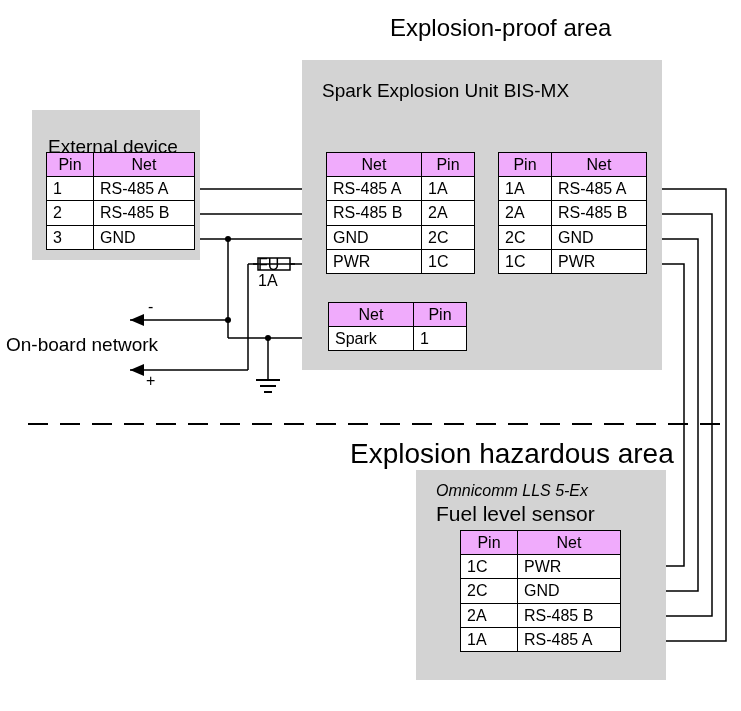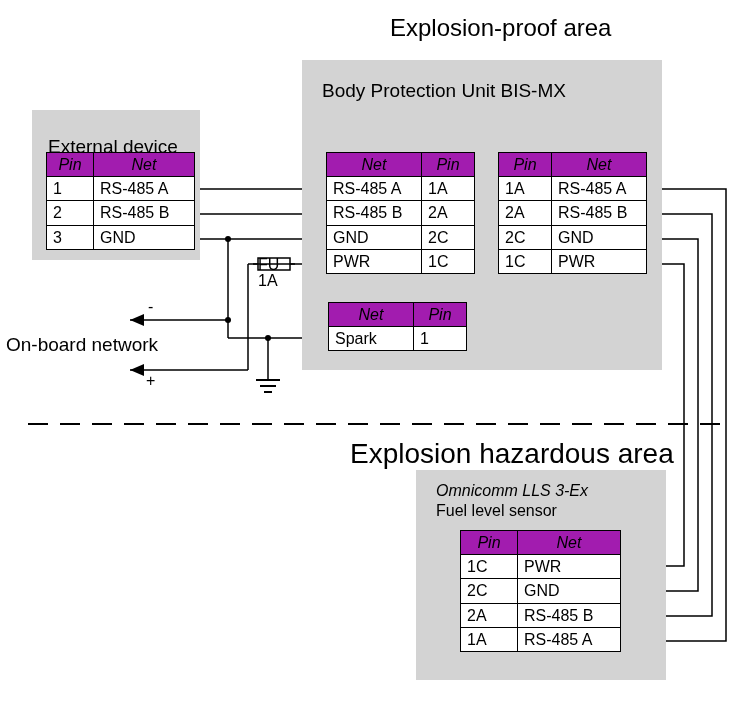--- a/index.html
+++ b/index.html
@@ -33,23 +33,22 @@
     font-size: 16px;
   }
   .table th, .table td {
     border: 1px solid #000;
     padding: 2px 6px;
     text-align: left;
     font-weight: normal;
     line-height: 1.2;
   }
   .table th {
-    background: #a21caf;
+    background: #f0abfc;
     text-align: center;
-    font-style: italic;
   }
   .subtitle {
     font-style: italic;
     font-size: 16px;
   }
   .label {
     position: absolute;
     font-size: 16px;
   }
   svg.wires {
@@ -126,21 +125,21 @@
           <td>RS-485 B</td>
         </tr>
     <tr>
           <td>3</td>
           <td>GND</td>
         </tr>
   </tbody>
     </table>
 
   <div class="area-box" style="left:302px; top:60px; width:360px; height:310px;"></div>
-  <div class="box-title" style="left:322px; top:80px;">Body Protection Unit BIS-MX</div>
+  <div class="box-title" style="left:322px; top:80px;">Spark Explosion Unit BIS-MX</div>
 
   <table class="table" style="left:326px; top:152px;">
     <tbody>
         <tr>
       <th style="width:82px;">Net</th>
       <th style="width:40px;">Pin</th>
     </tr>
     <tr>
           <td>RS-485 A</td>
           <td>1A</td>
@@ -192,22 +191,22 @@
       <th style="width:40px;">Pin</th>
     </tr>
     <tr>
           <td>Spark</td>
           <td>1</td>
         </tr>
   </tbody>
     </table>
 
   <div class="area-box" style="left:416px; top:470px; width:250px; height:210px;"></div>
-  <div class="label subtitle" style="left:436px; top:482px;">Omnicomm LLS 3-Ex</div>
-  <div class="box-title" style="left:436px; top:502px; font-size:16px;">Fuel level sensor</div>
+  <div class="label subtitle" style="left:436px; top:482px;">Omnicomm LLS 5-Ex</div>
+  <div class="box-title" style="left:436px; top:502px; font-size:21px;">Fuel level sensor</div>
   <table class="table" style="left:460px; top:530px;">
     <tbody>
         <tr>
       <th style="width:44px;">Pin</th>
       <th style="width:90px;">Net</th>
     </tr>
     <tr>
           <td>1C</td>
           <td>PWR</td>
         </tr>

